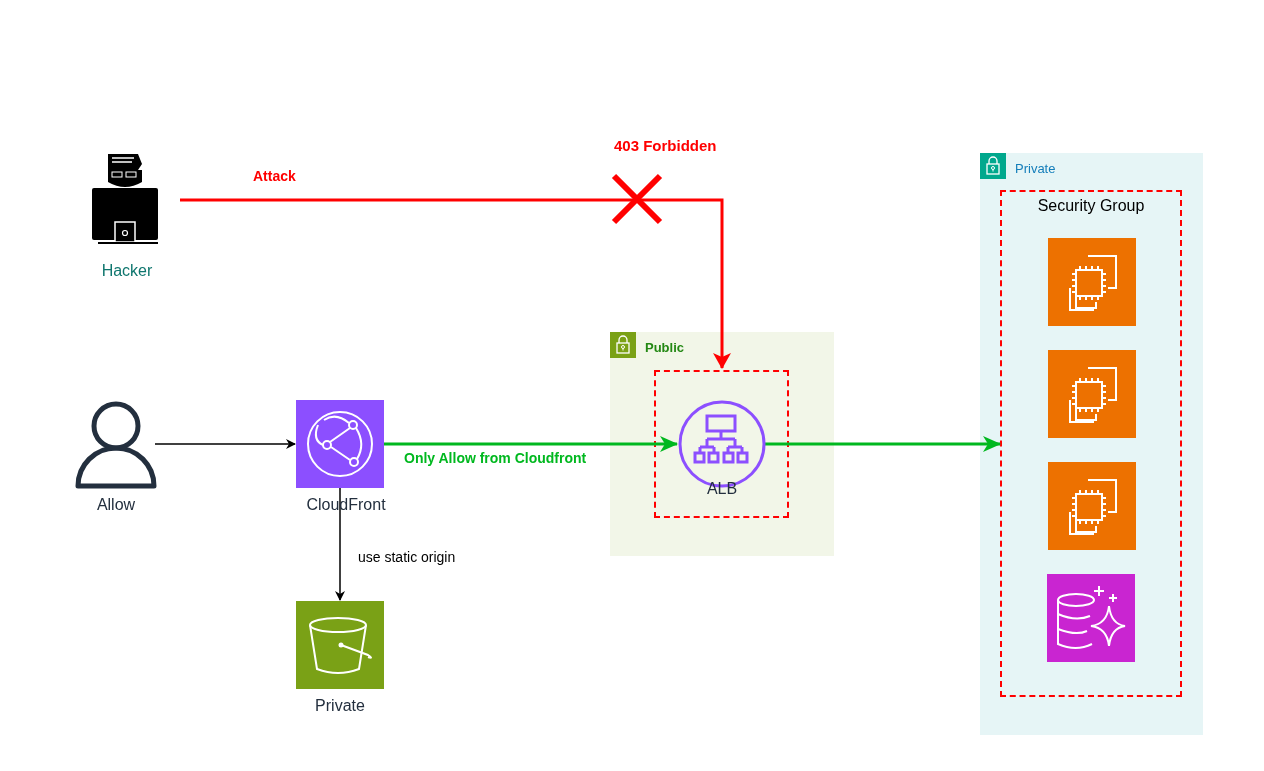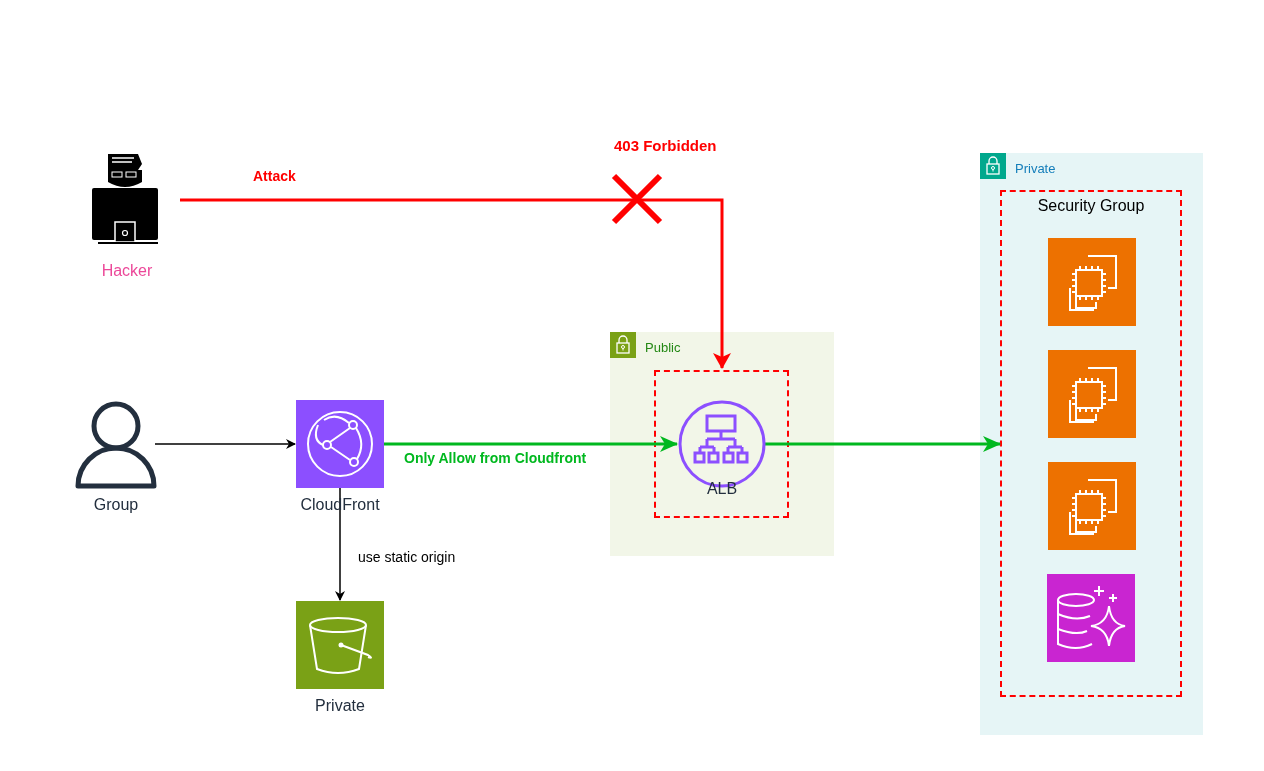--- a/index.html
+++ b/index.html
@@ -22,21 +22,21 @@
 
 <div class="zone-public"></div>
 <div class="zone-icon" style="left:610px;top:332px;background:#7aa116;">
   <svg width="26" height="26" viewBox="0 0 26 26">
       <rect x="7" y="11" width="12" height="10" fill="none" stroke="#fff" stroke-width="1.3"></rect>
       <path d="M9 11 V8 a4 4 0 0 1 8 0 V11" fill="none" stroke="#fff" stroke-width="1.3"></path>
       <circle cx="13" cy="15" r="1.5" fill="none" stroke="#fff" stroke-width="1"></circle>
       <line x1="13" y1="16.5" x2="13" y2="18.5" stroke="#fff" stroke-width="1"></line>
     </svg>
 </div>
-<div class="zone-title" style="left:645px;top:340px;color:#248814;">Public</div>
+<div class="zone-title" style="left:645px;top:340px;color:#248814;font-weight:bold;">Public</div>
 
 <div class="zone-private"></div>
 <div class="zone-icon" style="left:980px;top:153px;background:#01a88d;">
   <svg width="26" height="26" viewBox="0 0 26 26">
       <rect x="7" y="11" width="12" height="10" fill="none" stroke="#fff" stroke-width="1.3"></rect>
       <path d="M9 11 V8 a4 4 0 0 1 8 0 V11" fill="none" stroke="#fff" stroke-width="1.3"></path>
       <circle cx="13" cy="15" r="1.5" fill="none" stroke="#fff" stroke-width="1"></circle>
       <line x1="13" y1="16.5" x2="13" y2="18.5" stroke="#fff" stroke-width="1"></line>
     </svg>
 </div>
@@ -87,40 +87,40 @@
     <path d="M22 8 H44 M22 12 H42" stroke="#fff" stroke-width="1.5"></path>
     <path d="M18 20 H52 V32 Q35 42 18 32 Z" fill="#000"></path>
     <rect x="22" y="22" width="10" height="5" fill="none" stroke="#fff" stroke-width="1"></rect>
     <rect x="36" y="22" width="10" height="5" fill="none" stroke="#fff" stroke-width="1"></rect>
     <rect x="2" y="38" width="66" height="52" rx="2" fill="#000"></rect>
     <rect x="25" y="72" width="20" height="20" fill="#000" stroke="#fff" stroke-width="1.5"></rect>
     <circle cx="35" cy="83" r="2.5" fill="none" stroke="#fff" stroke-width="1.2"></circle>
     <line x1="8" y1="93" x2="68" y2="93" stroke="#000" stroke-width="2"></line>
   </svg>
 </div>
-<div class="label" style="left:85px;top:262px;width:84px;color:#ec4899;">Hacker</div>
+<div class="label" style="left:85px;top:262px;width:84px;color:#0f766e;">Hacker</div>
 
 <div class="abs" style="left:75px;top:400px;width:82px;height:90px;">
   <svg width="82" height="90" viewBox="0 0 82 90">
     <circle cx="41" cy="26" r="22" fill="none" stroke="#232f3e" stroke-width="5"></circle>
     <path d="M3 86 A38 38 0 0 1 79 86 Z" fill="none" stroke="#232f3e" stroke-width="5" stroke-linejoin="round"></path>
   </svg>
 </div>
-<div class="label" style="left:75px;top:496px;width:82px;">Group</div>
+<div class="label" style="left:75px;top:496px;width:82px;">Allow</div>
 
 <div class="tile" style="left:296px;top:400px;background:#8c4fff;">
   <svg width="88" height="88" viewBox="0 0 88 88">
     <circle cx="44" cy="44" r="32" fill="none" stroke="#fff" stroke-width="2"></circle>
     <circle cx="57" cy="25" r="4" fill="none" stroke="#fff" stroke-width="2"></circle>
     <circle cx="31" cy="45" r="4" fill="none" stroke="#fff" stroke-width="2"></circle>
     <circle cx="58" cy="62" r="4" fill="none" stroke="#fff" stroke-width="2"></circle>
     <path d="M34 42 L54 28 M35 47 L54 60 M60 28 Q70 44 61 59 M27 45 Q16 40 22 25 M53 23 Q40 12 28 20" fill="none" stroke="#fff" stroke-width="2"></path>
   </svg>
 </div>
-<div class="label" style="left:286px;top:496px;width:108px;">CloudFront</div>
+<div class="label" style="left:292px;top:496px;width:108px;">CloudFront</div>
 
 <div class="tile" style="left:296px;top:601px;background:#7aa116;">
   <svg width="88" height="88" viewBox="0 0 88 88">
     <ellipse cx="42" cy="24" rx="28" ry="7" fill="none" stroke="#fff" stroke-width="2"></ellipse>
     <path d="M14 24 L21 68 Q42 76 63 68 L70 24" fill="none" stroke="#fff" stroke-width="2"></path>
     <circle cx="45" cy="44" r="2.5" fill="#fff"></circle>
     <path d="M45 44 L72 54 Q78 58 72 56" fill="none" stroke="#fff" stroke-width="2"></path>
   </svg>
 </div>
 <div class="label" style="left:296px;top:697px;width:88px;">Private</div>

